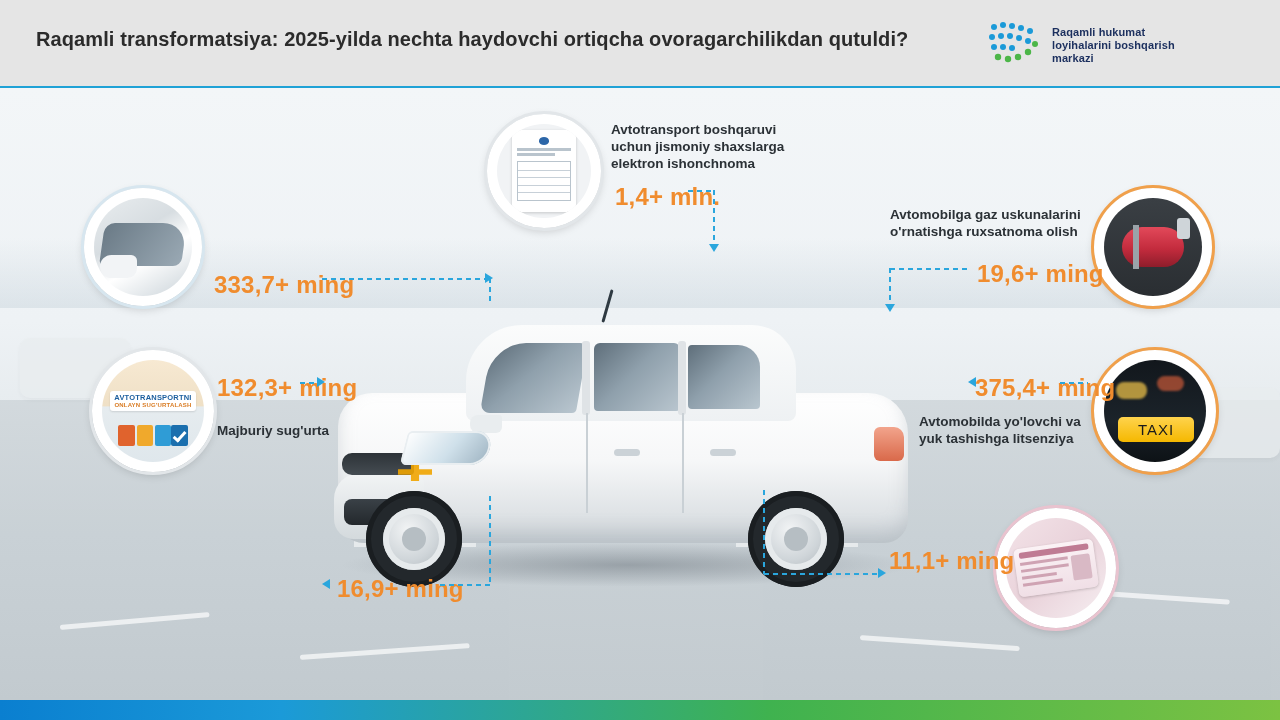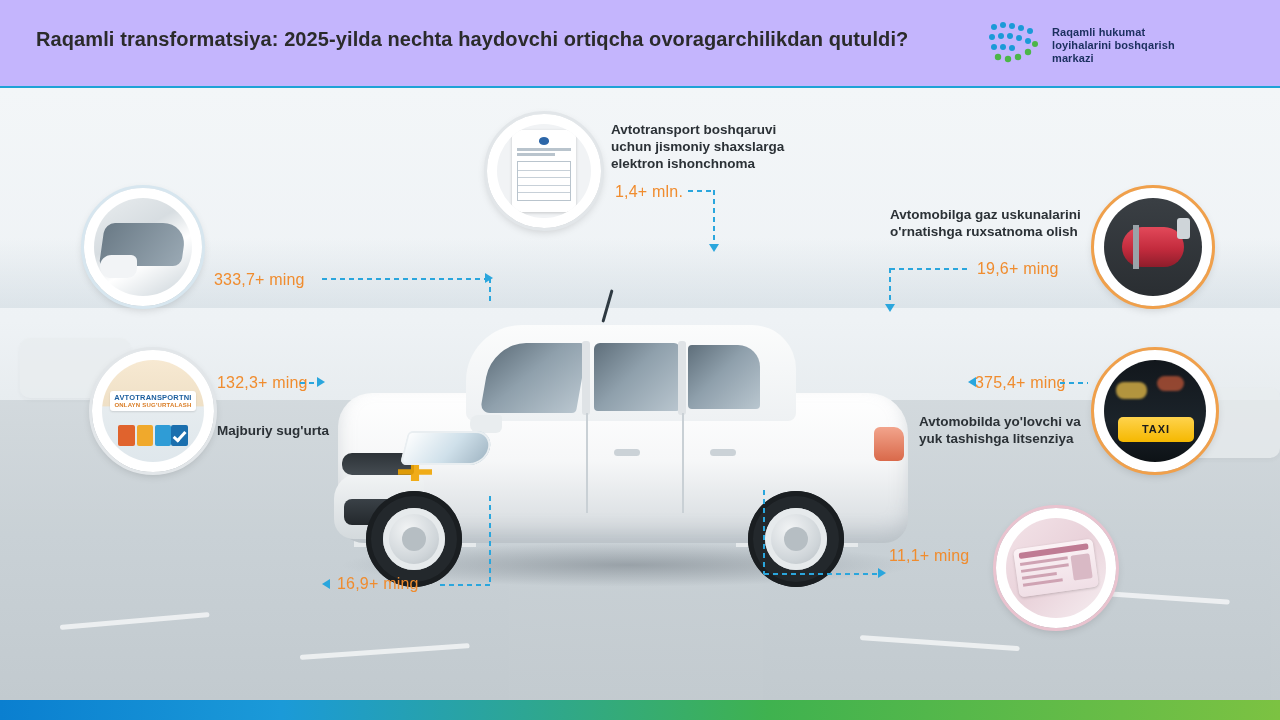--- a/index.html
+++ b/index.html
@@ -7,21 +7,21 @@
   body {
     width:1280px; height:720px; overflow:hidden;
     font-family:"Liberation Sans", sans-serif;
     background:#ffffff;
     position:relative;
   }
 
   
   .header {
     position:absolute; left:0; top:0; width:1280px; height:88px;
-    background:#c4b5fd;
+    background:#e5e5e5;
     border-bottom:2px solid #1fa2d6;
   }
   .header-title {
     position:absolute; left:36px; top:28px; width:1000px;
     font-size:20px; font-weight:bold; color:#2b2b2b; letter-spacing:0.1px;
   }
   .logo-wrap {
     position:absolute; right:26px; top:16px; width:270px; height:58px;
     display:flex; align-items:center; gap:10px;
   }
@@ -198,21 +198,21 @@
   .bubble .inner { position:absolute; inset:6px; border-radius:50%; overflow:hidden; }
   .ring-blue  { border:4px solid #ffffff; outline:3px solid #d7e6ef; }
   .ring-orange{ border:4px solid #ffffff; outline:3px solid #f0a04b; }
   .ring-grey  { border:4px solid #ffffff; outline:3px solid #e2e6e9; }
   .ring-pink  { border:4px solid #ffffff; outline:3px solid #e9c3cf; }
 
   .label {
     position:absolute; font-size:13.5px; line-height:17px; color:#2b3136; font-weight:bold;
   }
   .num {
-    position:absolute; font-size:16px; font-weight:normal; color:#f08c2e; letter-spacing:.2px;
+    position:absolute; font-size:24px; font-weight:bold; color:#f08c2e; letter-spacing:.2px;
   }
 
   
   .dash-h, .dash-v {
     position:absolute; background-image:linear-gradient(to right,#2aa6dd 55%, rgba(0,0,0,0) 0%);
     background-size:9px 2px; background-repeat:repeat-x; height:2px;
   }
   .dash-v {
     background-image:linear-gradient(to bottom,#2aa6dd 55%, rgba(0,0,0,0) 0%);
     background-size:2px 9px; background-repeat:repeat-y; width:2px; height:auto;
@@ -277,21 +277,21 @@
     border-radius:22px;
   }
   .art-gas .valve { position:absolute; left:74%; top:20%; width:14%; height:22%; background:#cfd5d9; border-radius:3px; }
   .art-gas .strap { position:absolute; left:30%; top:28%; width:6%; height:44%; background:#9aa3a9; }
 
   .art-taxi { background:linear-gradient(to bottom,#12171c 0%, #1b232a 60%, #0d1216 100%); }
   .art-taxi .sign {
     position:absolute; left:14%; bottom:20%; width:74%; height:24%;
     background:linear-gradient(to bottom,#ffd34d,#f5b800); border-radius:5px;
     display:flex; align-items:center; justify-content:center;
-    font-size:11px; font-weight:bold; color:#1b1b1b; letter-spacing:1px;
+    font-size:15px; font-weight:normal; color:#1b1b1b; letter-spacing:1px;
   }
   .art-taxi .blur1 { position:absolute; left:12%; top:22%; width:30%; height:16%; background:#f6c84a; opacity:.7; border-radius:8px; filter:blur(1px); }
   .art-taxi .blur2 { position:absolute; left:52%; top:16%; width:26%; height:14%; background:#e8643c; opacity:.6; border-radius:8px; filter:blur(1px); }
 
   .art-ad { background:linear-gradient(to bottom,#eef2f5 0%, #dfe6ea 60%, #cfd7dc 100%); }
   .art-ad .tcar {
     position:absolute; left:10%; top:36%; width:78%; height:36%;
     background:linear-gradient(to bottom,#ffffff,#e4e9ec); border-radius:12px 18px 6px 6px;
   }
   .art-ad .tsign { position:absolute; left:26%; top:26%; width:22%; height:12%; background:#f5c518; border-radius:3px; }

